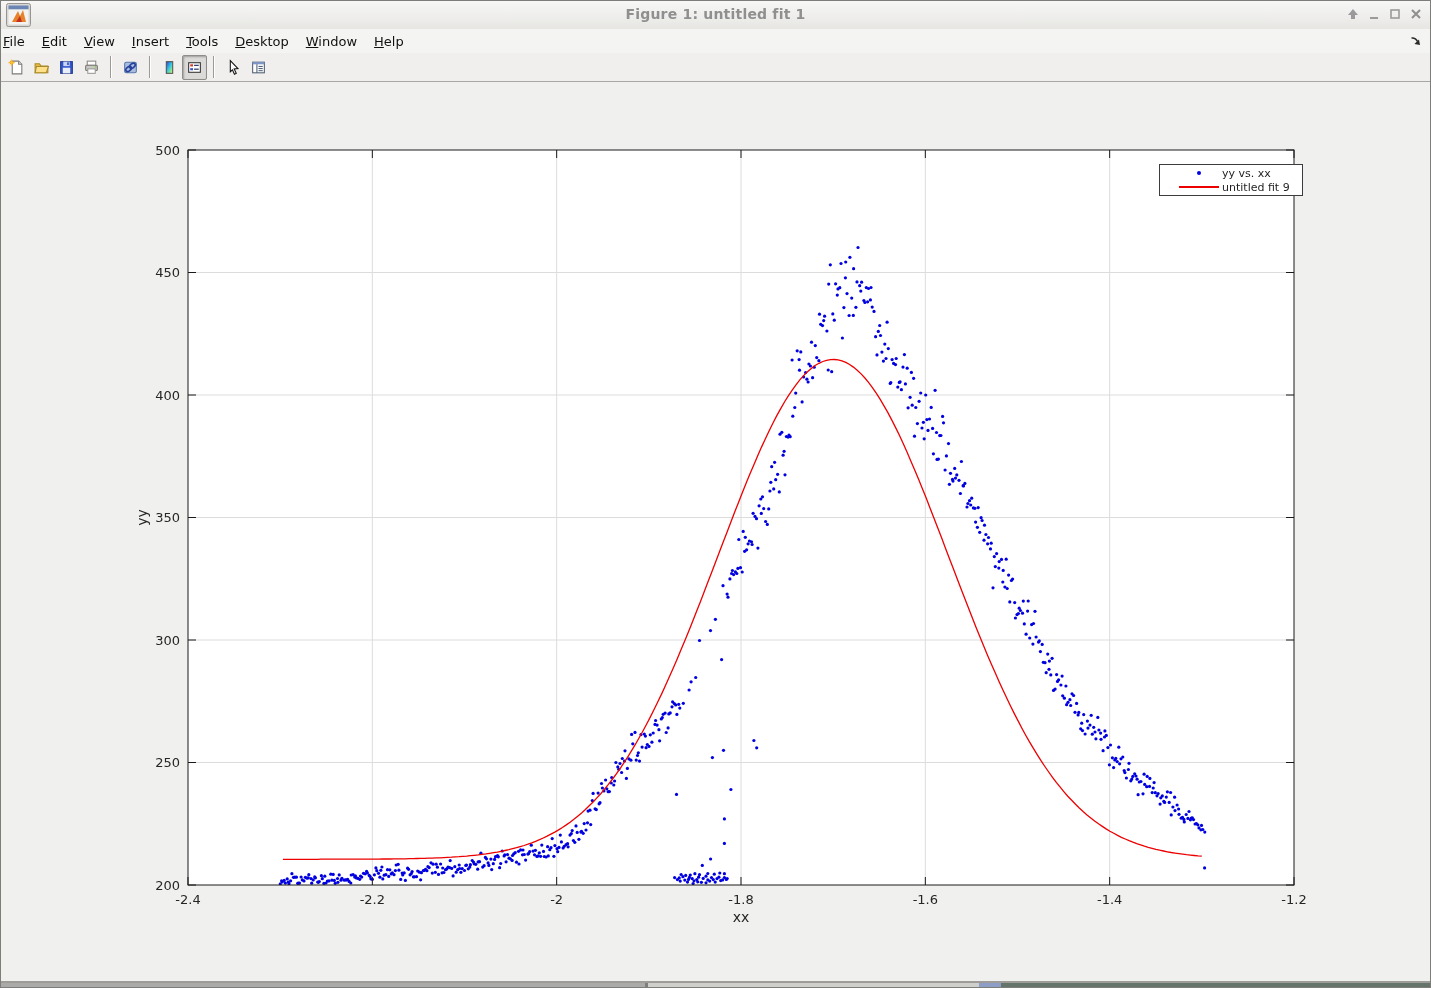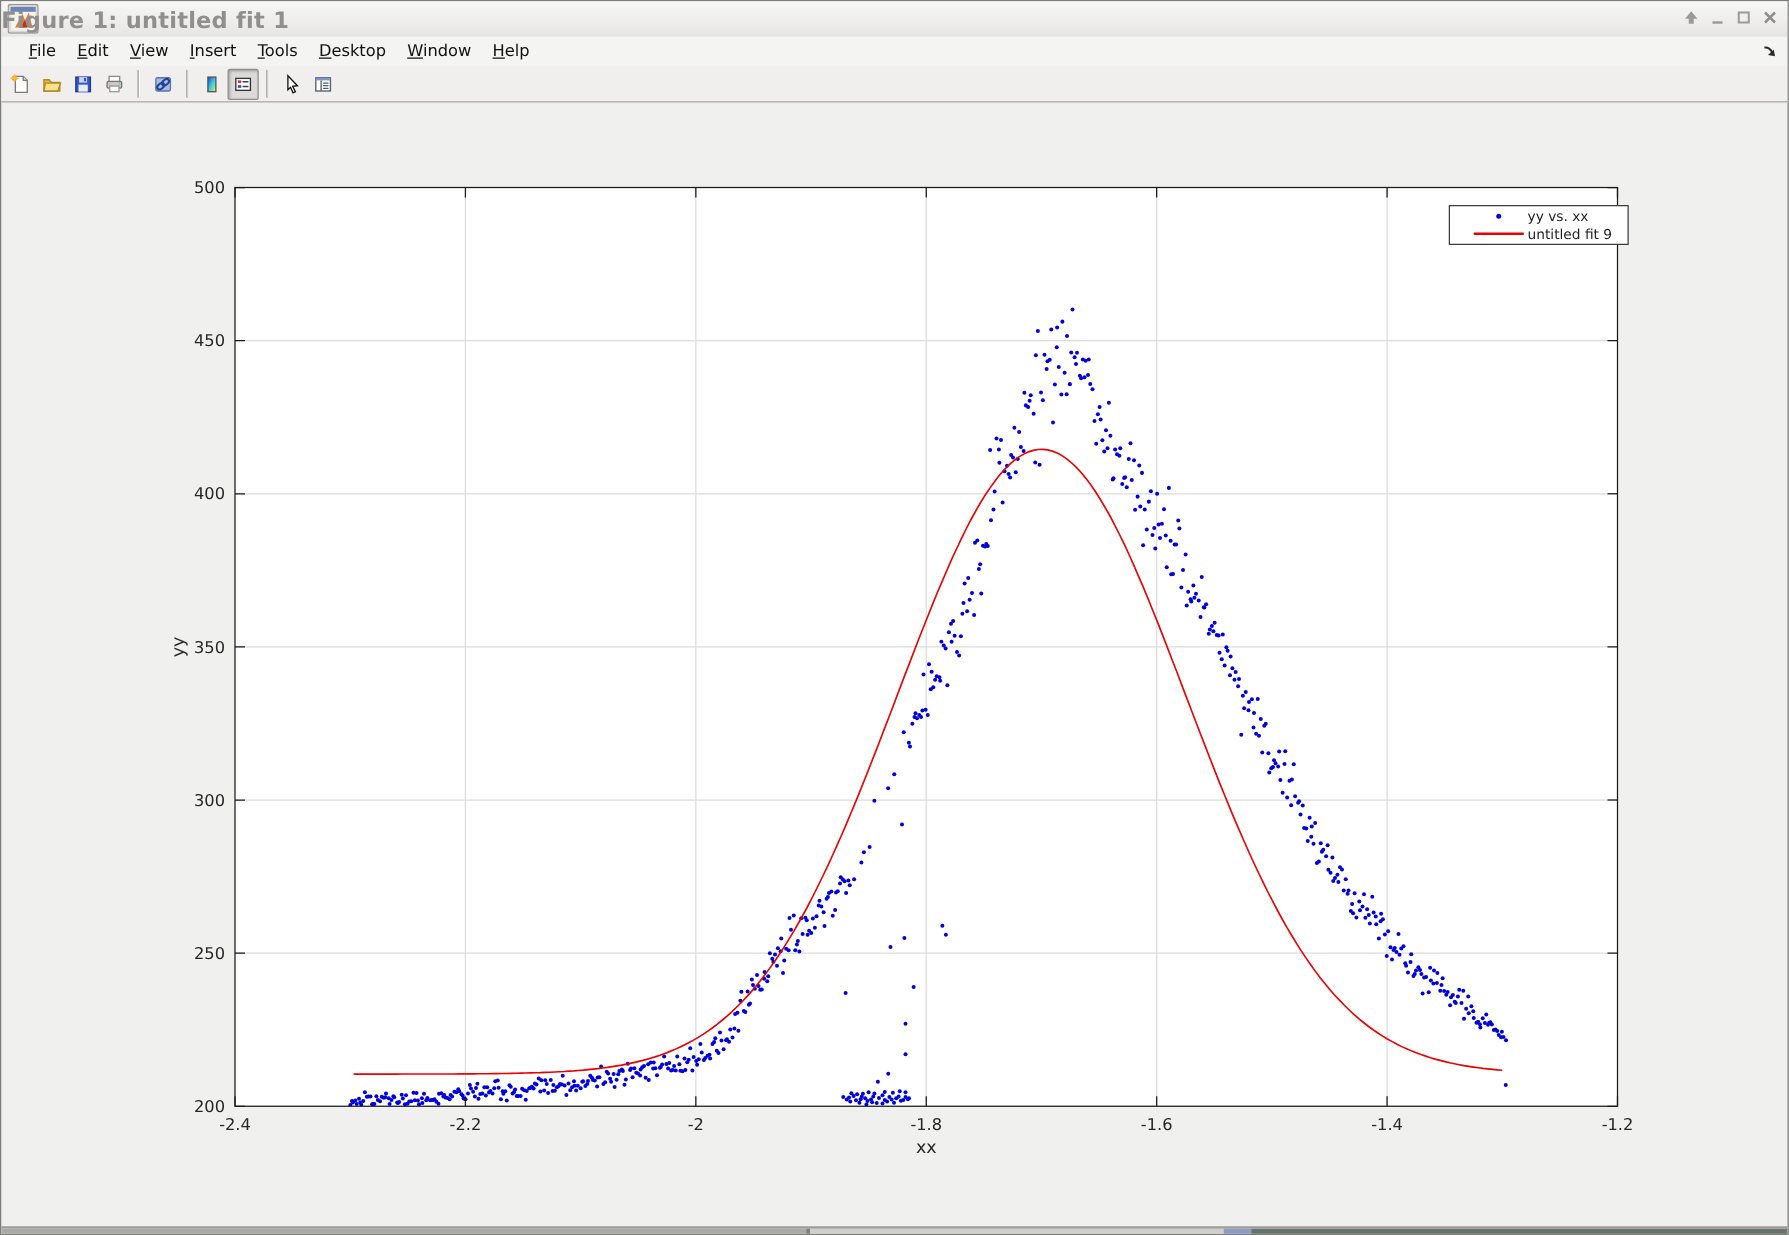--- a/index.html
+++ b/index.html
@@ -4,28 +4,28 @@
 <style>
   html,body{margin:0;padding:0;background:#555;}
   .window{
     position:relative;width:1431px;height:988px;overflow:hidden;
     background:#f0f0ef;border:1px solid #7d7d7a;box-sizing:border-box;
     font-family:"DejaVu Sans","Liberation Sans",sans-serif;
   }
   
   .titlebar{position:absolute;left:0;top:0;right:0;height:28px;z-index:3;
     background:linear-gradient(#f7f7f6,#e7e6e3);border-bottom:1px solid #c9c8c5;}
-  .title{position:absolute;left:0;right:0;top:5px;text-align:left;
-    color:#8f8f8f;font-weight:bold;font-size:18px;letter-spacing:.2px;}
+  .title{position:absolute;left:0;right:0;top:5px;text-align:center;
+    color:#8f8f8f;font-weight:bold;font-size:14px;letter-spacing:.2px;}
   .app-icon{position:absolute;left:5px;top:2px;width:25px;height:24px;}
   .win-controls{position:absolute;right:6px;top:4px;display:flex;gap:4px;z-index:4;}
   .win-btn{width:17px;height:17px;display:flex;align-items:center;justify-content:center;}
   
   .menubar{position:absolute;left:0;top:28px;right:0;height:24px;z-index:3;
-    background:#f4f4f2;display:flex;align-items:center;padding-left:22px;
+    background:#f4f4f2;display:flex;align-items:center;padding-left:2px;
     font-size:13px;color:#111;box-sizing:border-box;}
   .menu-item{display:inline-block;margin-right:17px;}
   .menu-item::first-letter{text-decoration:underline;}
   .dock-arrow{position:absolute;right:7px;top:5px;width:14px;height:14px;}
   
   .toolbar{position:absolute;left:0;top:52px;right:0;height:29px;z-index:3;
     background:#f0efee;border-bottom:1px solid #a8a7a4;display:flex;
     align-items:center;padding-left:3px;box-sizing:border-box;}
   .tool-btn{width:23px;height:23px;display:flex;align-items:center;justify-content:center;
     border:1px solid transparent;border-radius:2px;}

